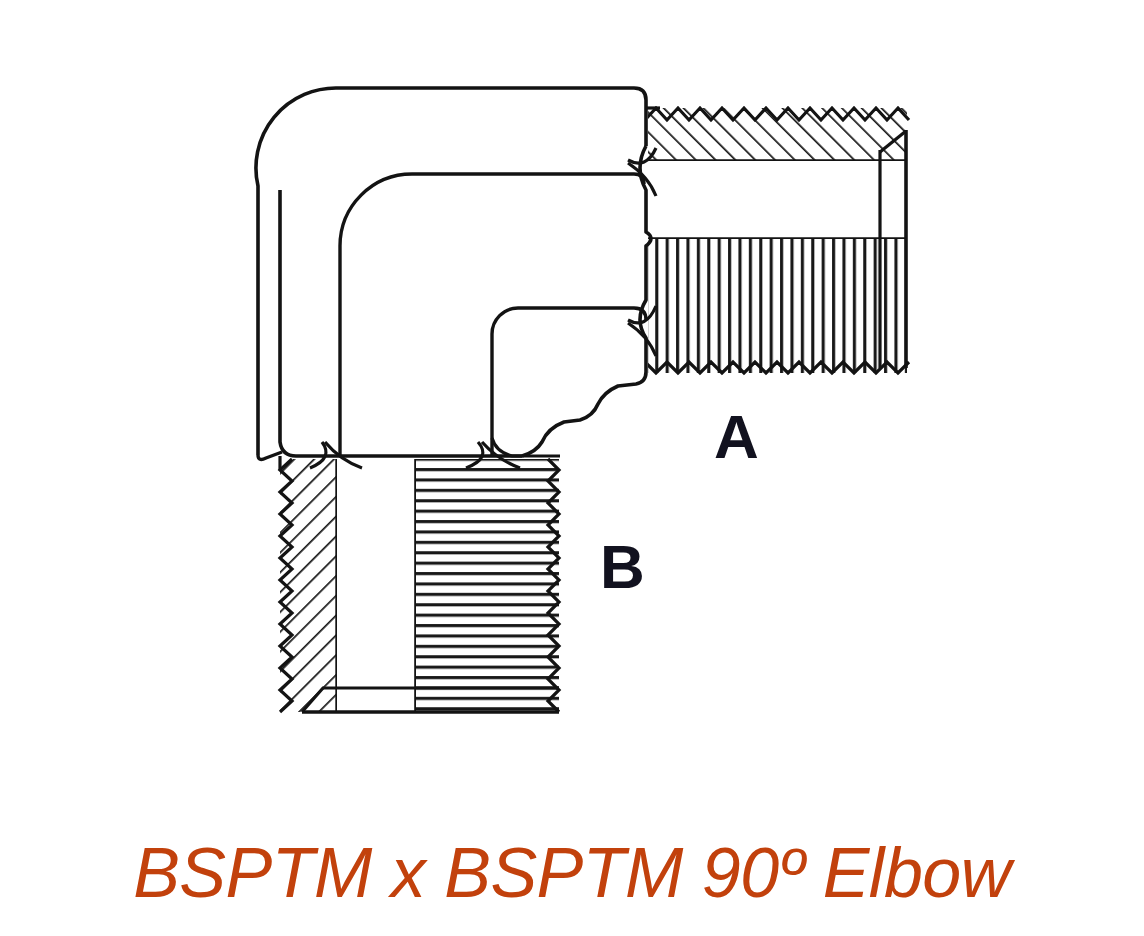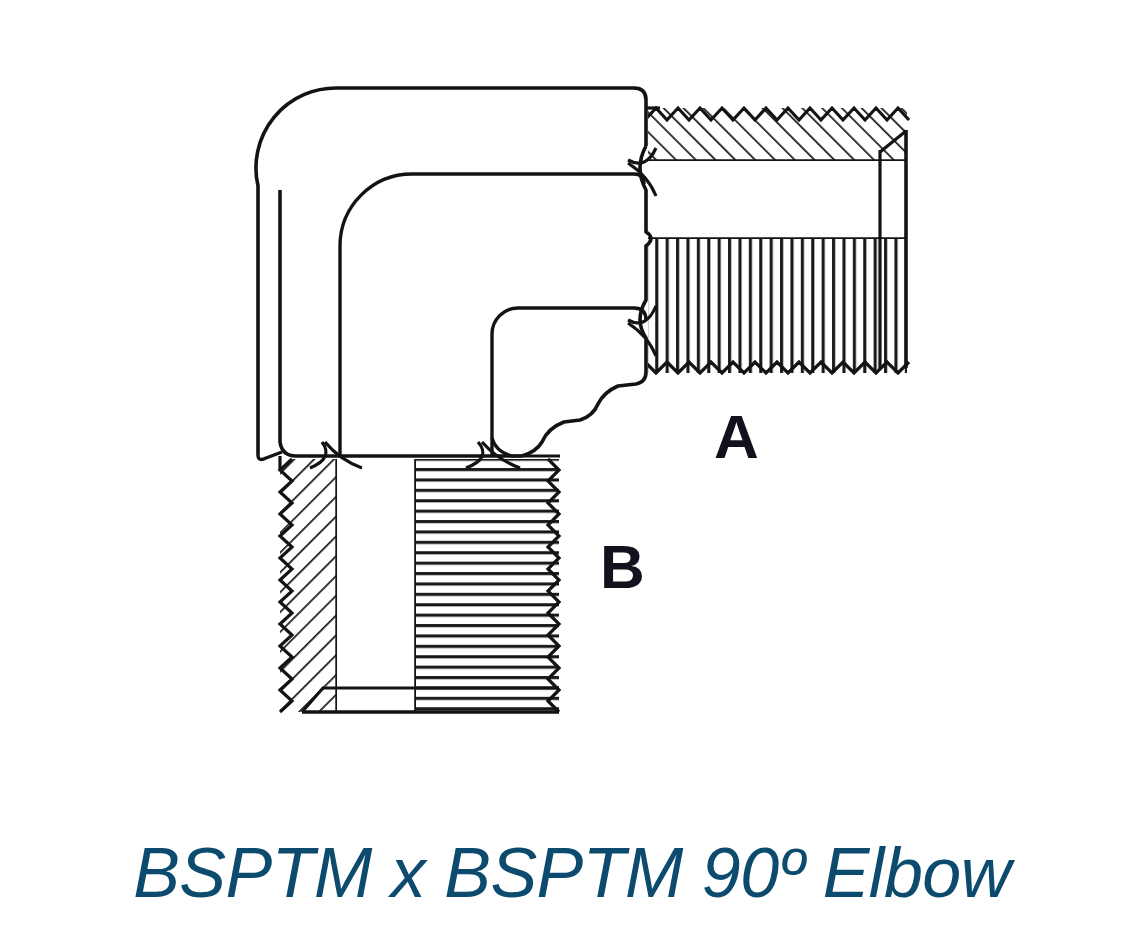--- a/index.html
+++ b/index.html
@@ -49,21 +49,21 @@
     position: absolute;
     left: 0;
     top: 830px;
     width: 1144px;
     text-align: center;
     font-family: "Liberation Sans", sans-serif;
     font-style: italic;
     font-weight: normal;
     font-size: 70px;
     line-height: 86px;
-    color: #0c4a6e;
+    color: #c2410c;
     letter-spacing: -0.5px;
     user-select: none;
   }
 </style>
 </head>
 <body>
 
 <div id="page">
 
   <svg id="drawing" viewBox="0 0 1144 936" xmlns="http://www.w3.org/2000/svg">

